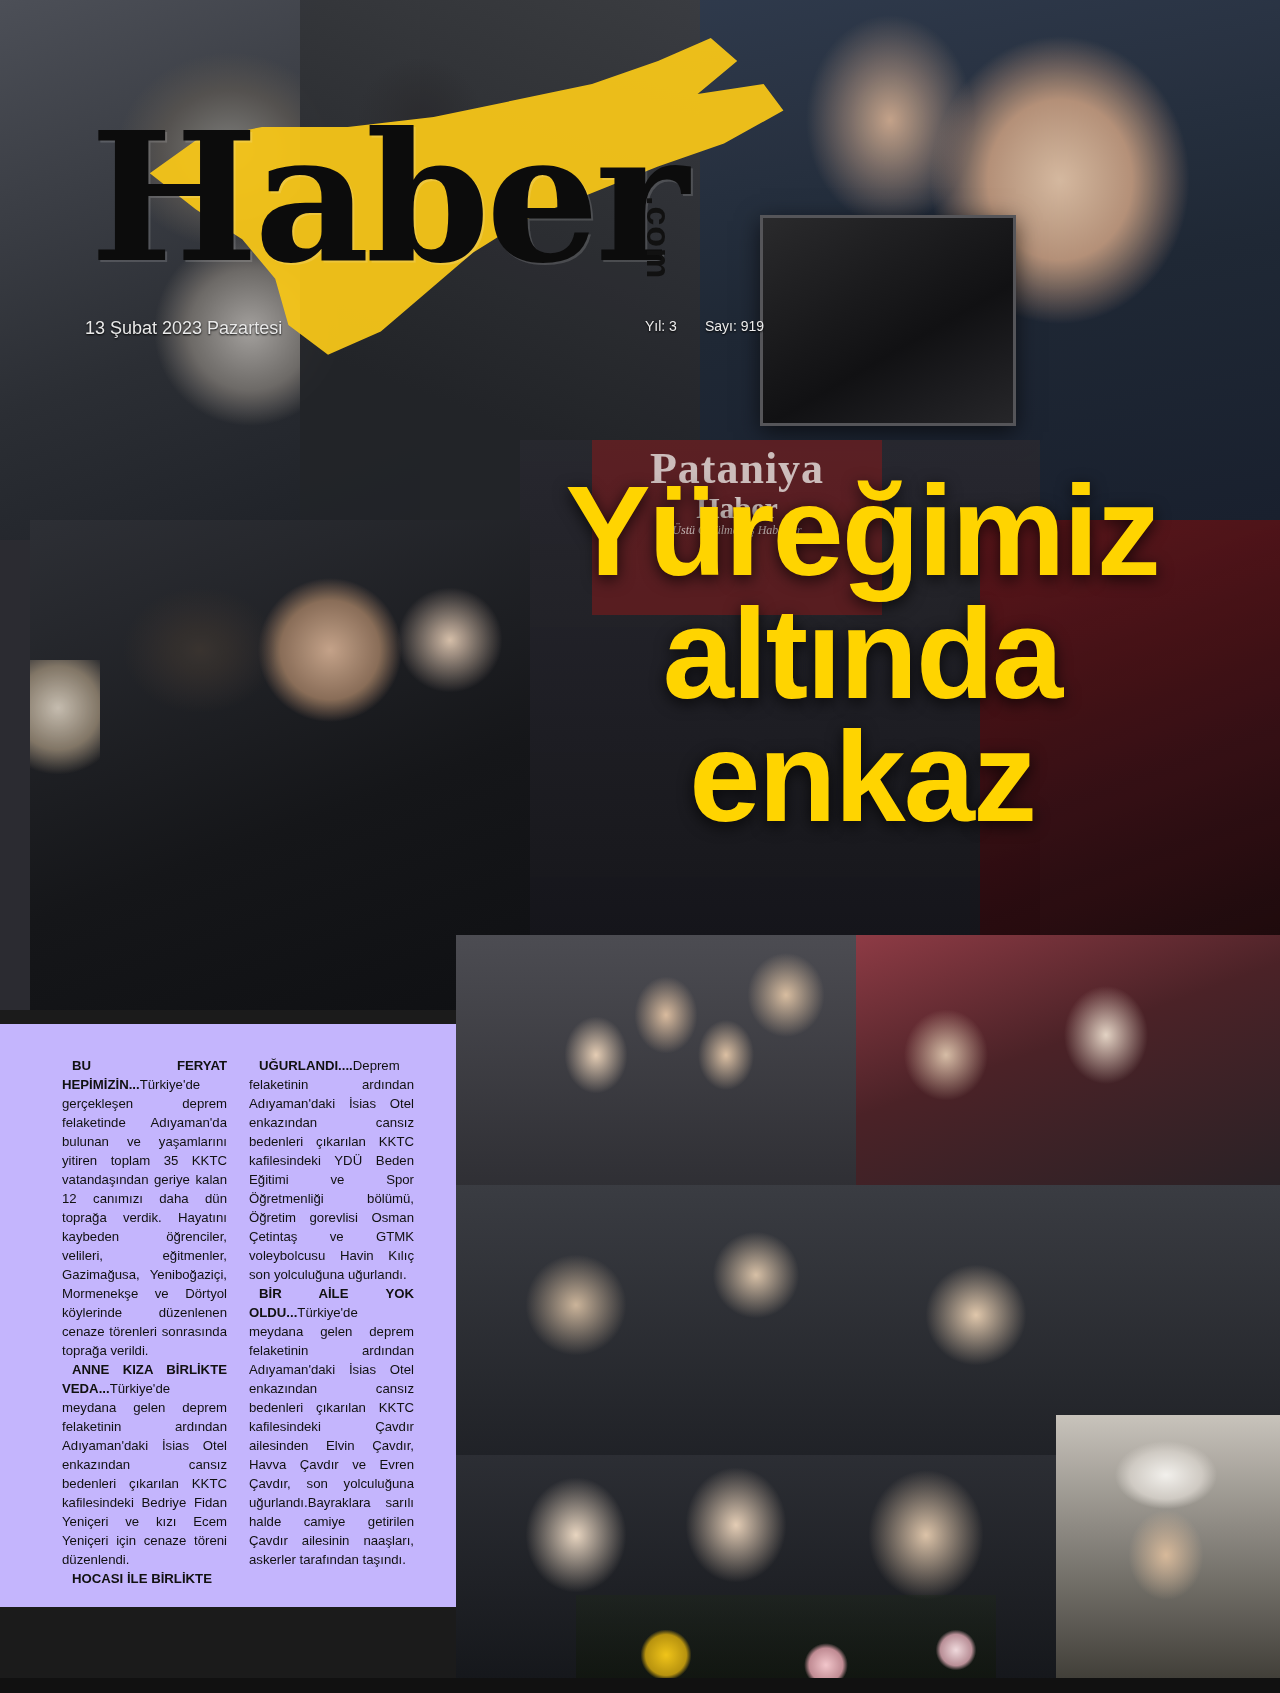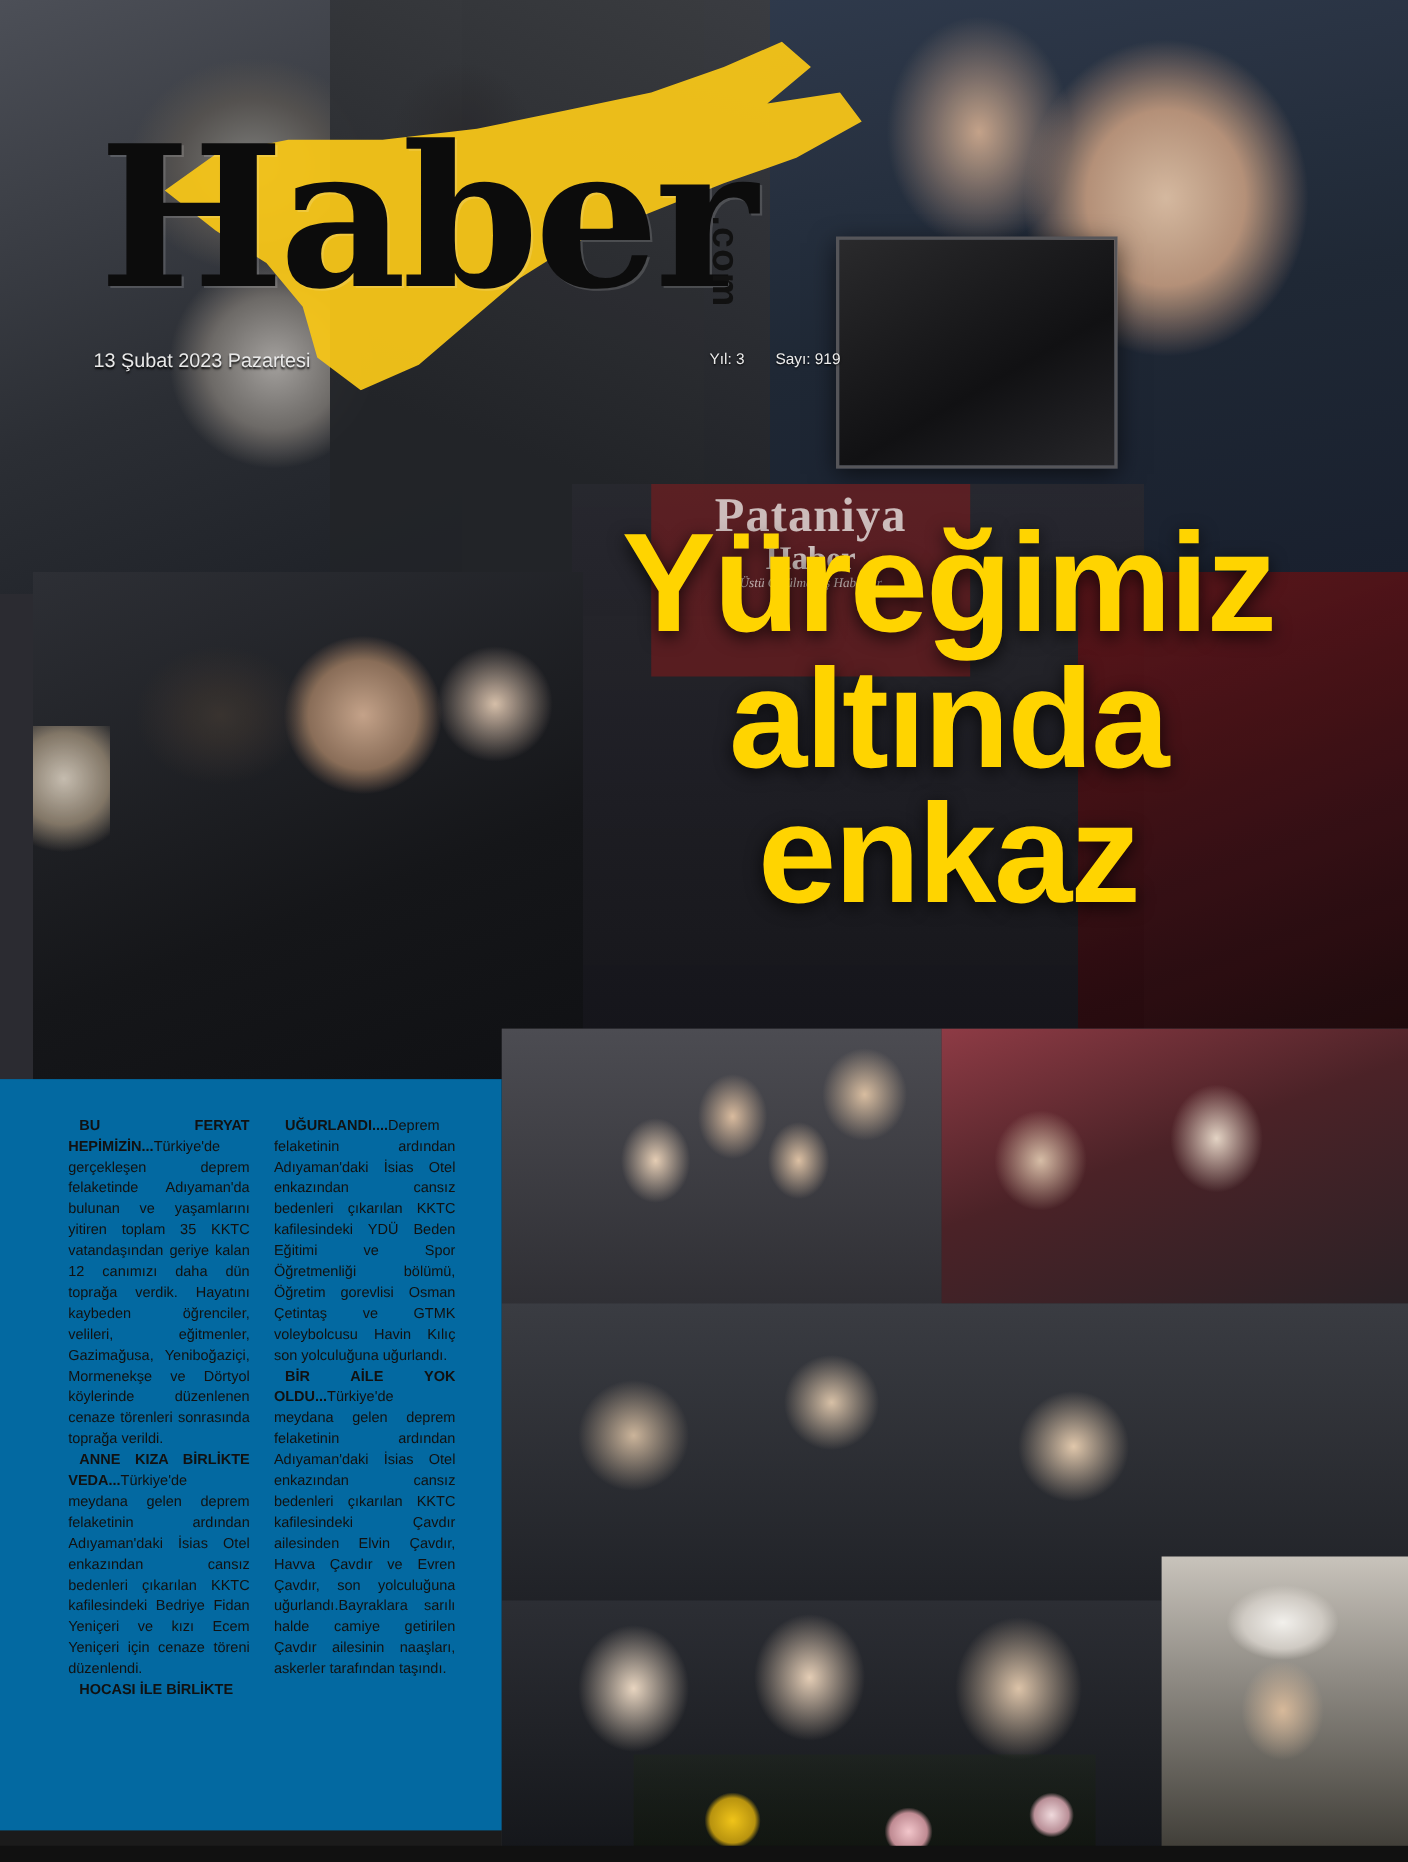--- a/index.html
+++ b/index.html
@@ -249,23 +249,23 @@
     background:
       radial-gradient(circle 34px at 90px 60px, #f0c419 0%, #b8930f 60%, rgba(20,20,20,0) 75%),
       radial-gradient(circle 28px at 250px 70px, #f2c6cb 0%, #c08b93 60%, rgba(20,20,20,0) 78%),
       radial-gradient(circle 26px at 380px 55px, #efd9dc 0%, #b98f97 60%, rgba(20,20,20,0) 78%),
       linear-gradient(180deg, rgba(30,40,25,.4) 0%, rgba(15,20,12,.8) 100%);
   }
 
   
   .text-area {
     position: absolute;
-    left: 0; top: 981px;
-    width: 456px; height: 683px;
-    background: #0369a1;
+    left: 0; top: 1024px;
+    width: 456px; height: 583px;
+    background: #c4b5fd;
   }
   .cols {
     position: absolute;
     left: 62px; top: 32px;
     width: 352px; height: 620px;
     display: flex;
     gap: 22px;
   }
   .col {
     width: 165px;

